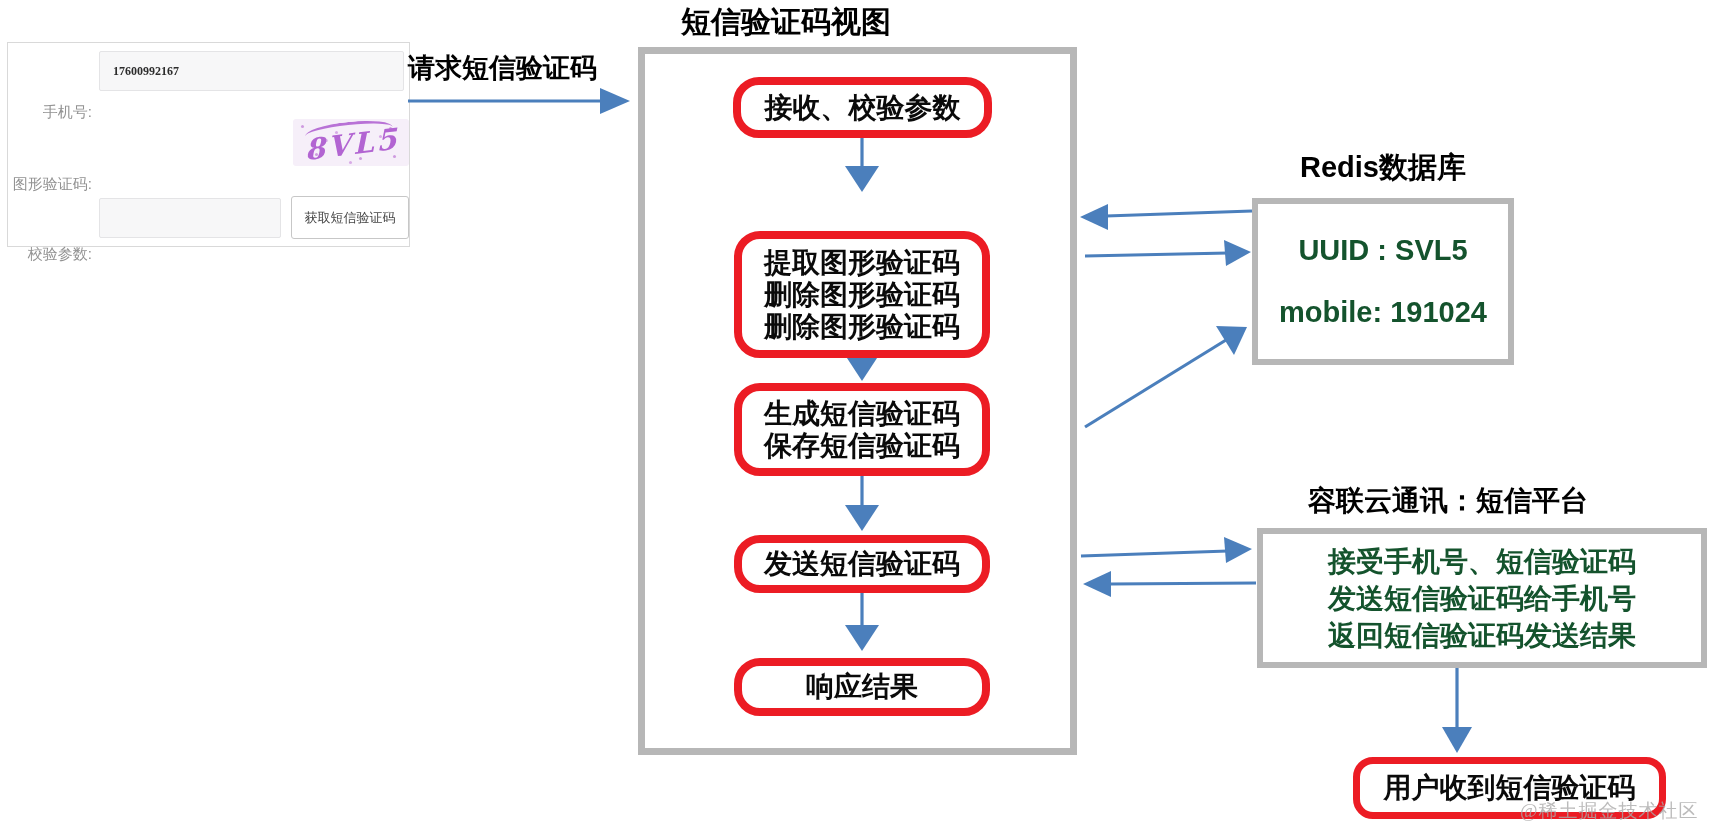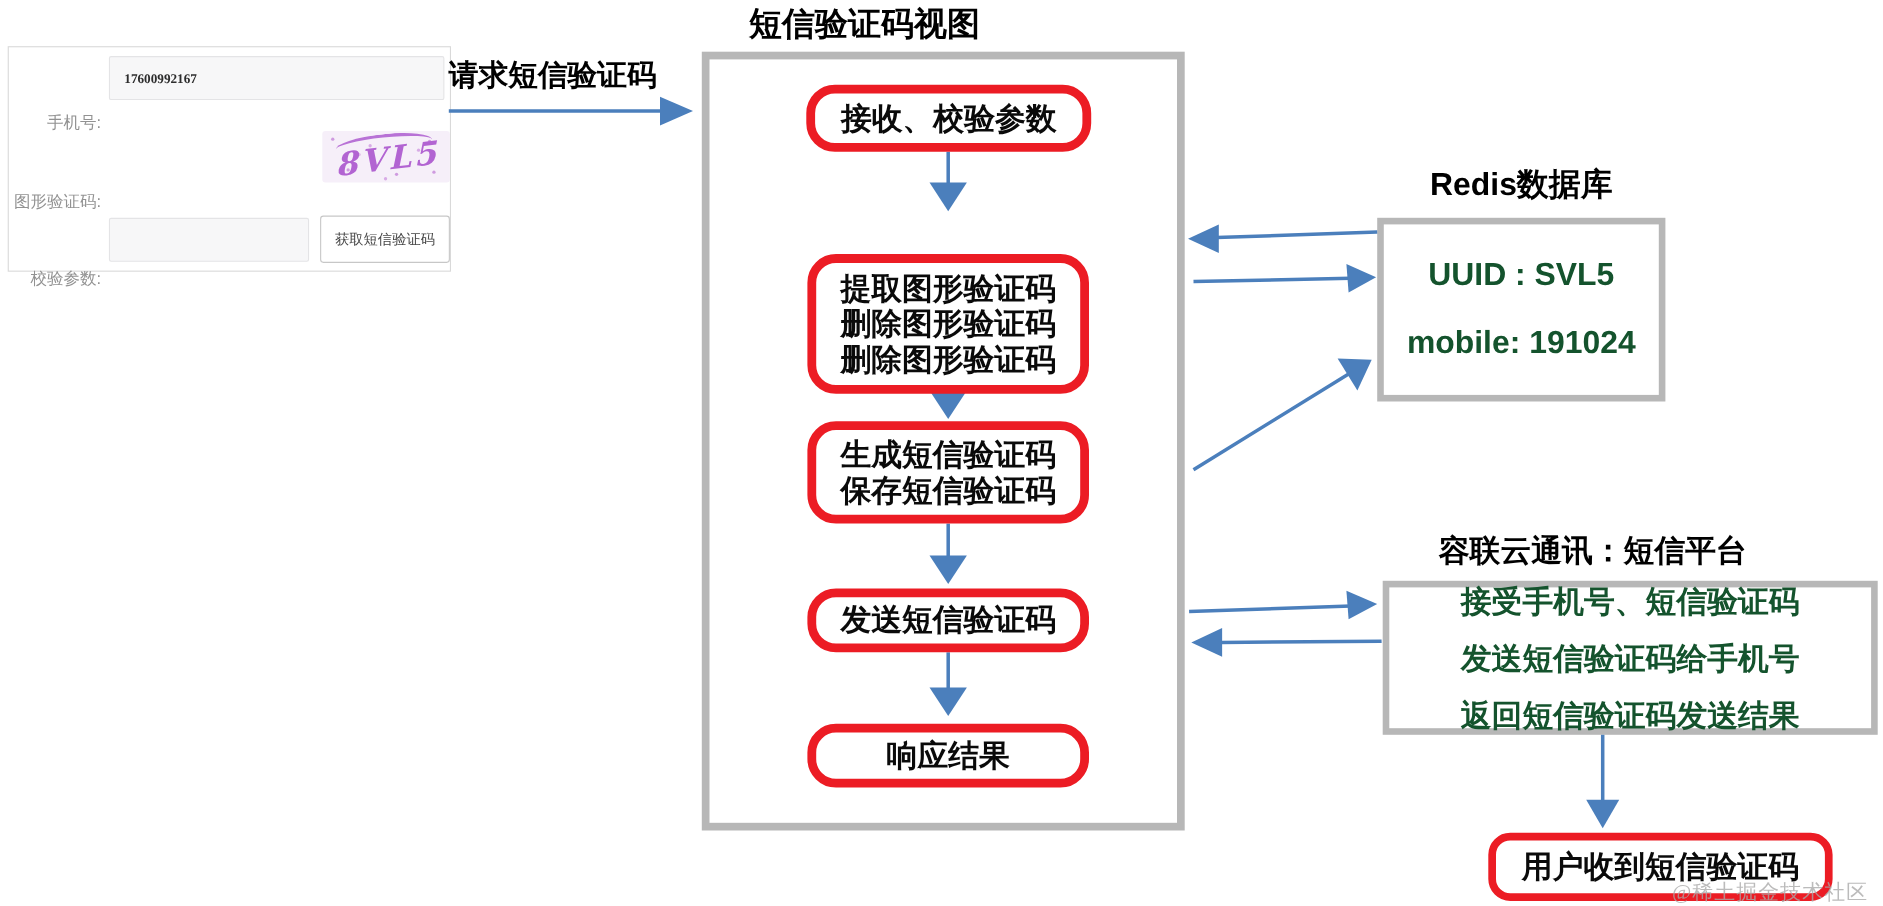--- a/index.html
+++ b/index.html
@@ -29,21 +29,21 @@
   .big-title{font-size:30px;font-weight:bold;text-align:center;color:#000;}
   .req-label{left:408px;top:50px;width:212px;font-size:27px;font-weight:bold;color:#000;}
   .gray-box{border:7px solid #b7b7b7;background:#fff;box-sizing:border-box;}
   .view-container{left:638px;top:47px;width:439px;height:708px;}
   .step{border:8px solid #ec1c24;border-radius:26px;background:#fff;box-sizing:border-box;
         display:flex;flex-direction:column;align-items:center;justify-content:center;
         font-size:28px;font-weight:bold;color:#0a0a0a;line-height:32px;text-align:left;}
   .info-box{border:6px solid #b7b7b7;background:#fff;box-sizing:border-box;display:flex;
             flex-direction:column;align-items:center;justify-content:space-evenly;color:#14532d;}
   .redis-box{left:1252px;top:198px;width:262px;height:167px;font-size:29px;font-weight:600;}
-  .platform-box{left:1257px;top:528px;width:450px;height:140px;font-size:28px;font-weight:700;line-height:37px;justify-content:center;gap:15px;}
+  .platform-box{left:1257px;top:528px;width:450px;height:140px;font-size:28px;font-weight:700;line-height:37px;justify-content:center;}
   .result-box{left:1312px;top:757px;width:313px;height:62px;border-width:7px;border-radius:20px;font-size:28px;margin-left:41px;}
   .watermark{left:1520px;top:798px;font-size:19px;color:#a9a8a8;opacity:.78;
              font-family:"Liberation Serif",serif;letter-spacing:1px;z-index:5;}
   svg.arrows{position:absolute;left:0;top:0;pointer-events:none;z-index:2;}
 </style>
 </head>
 <body>
 
 <div class="canvas">
 

